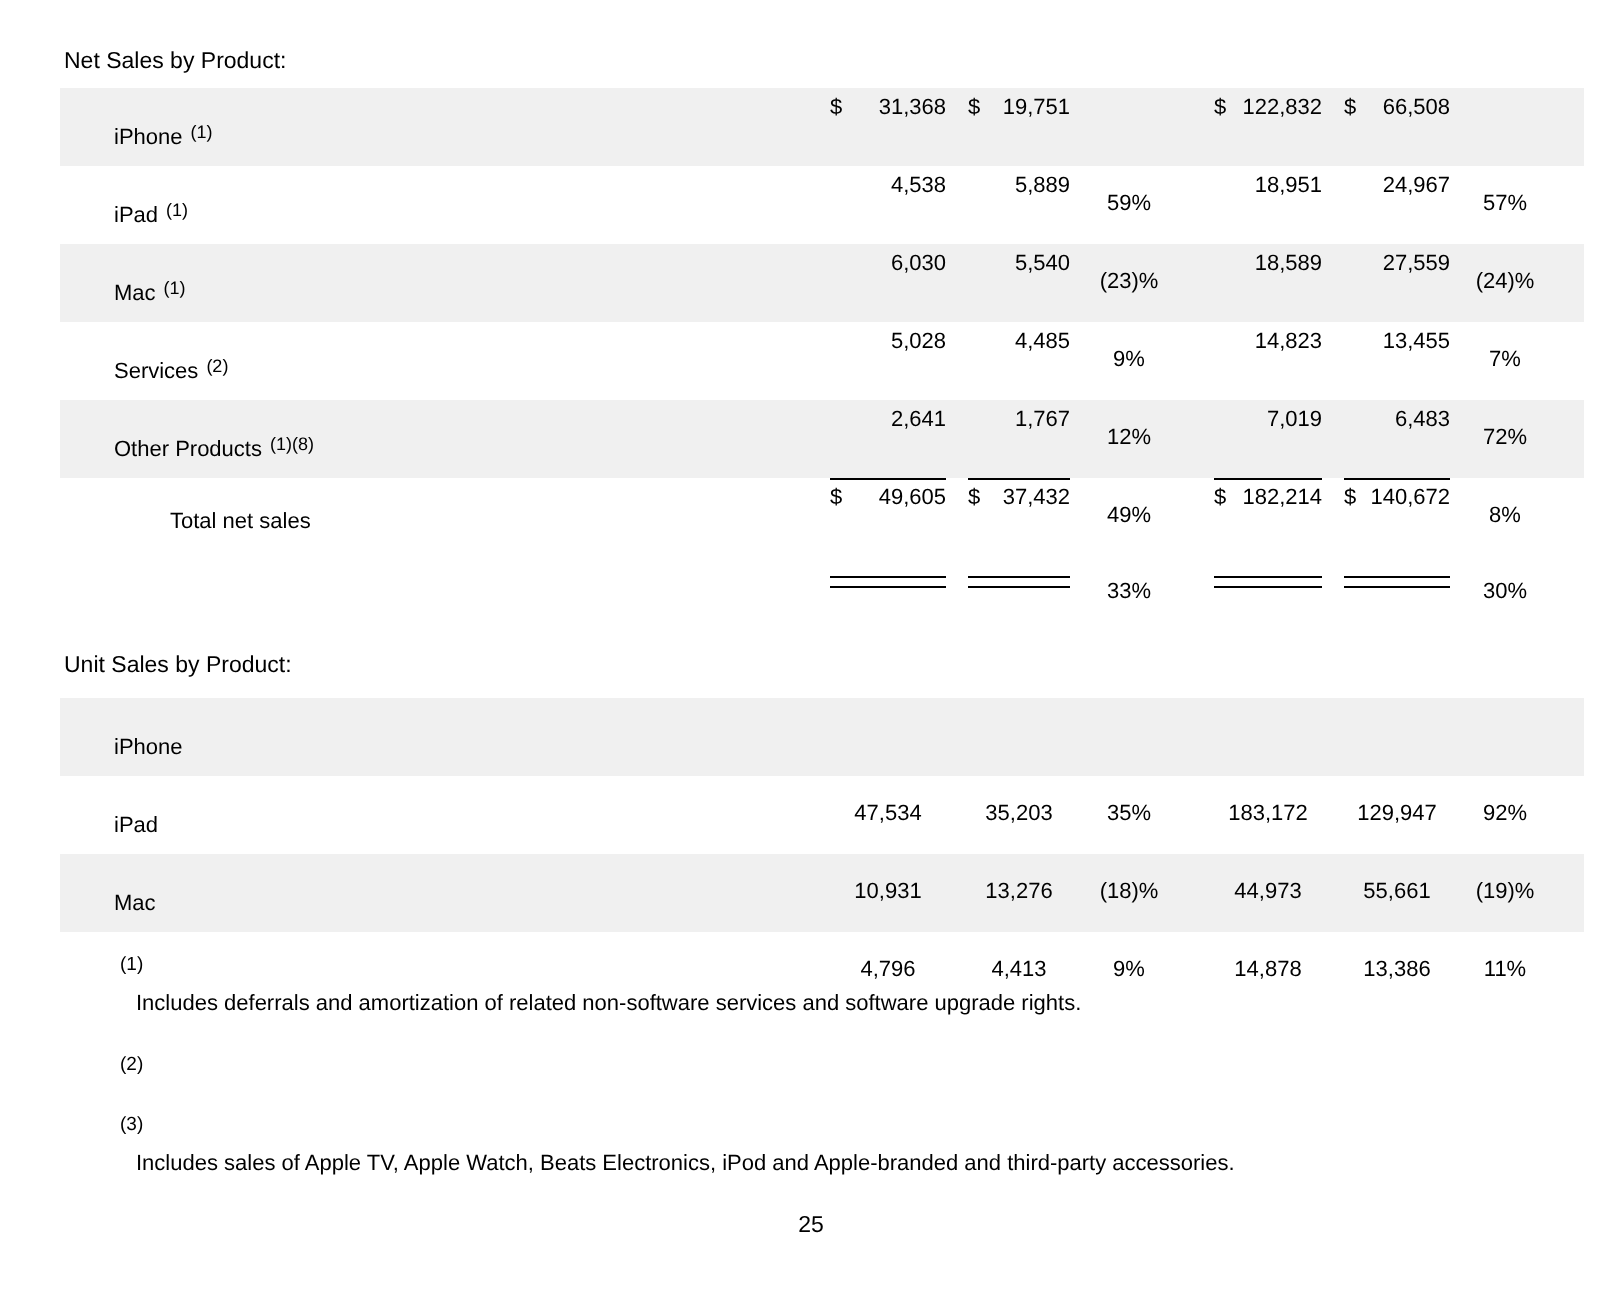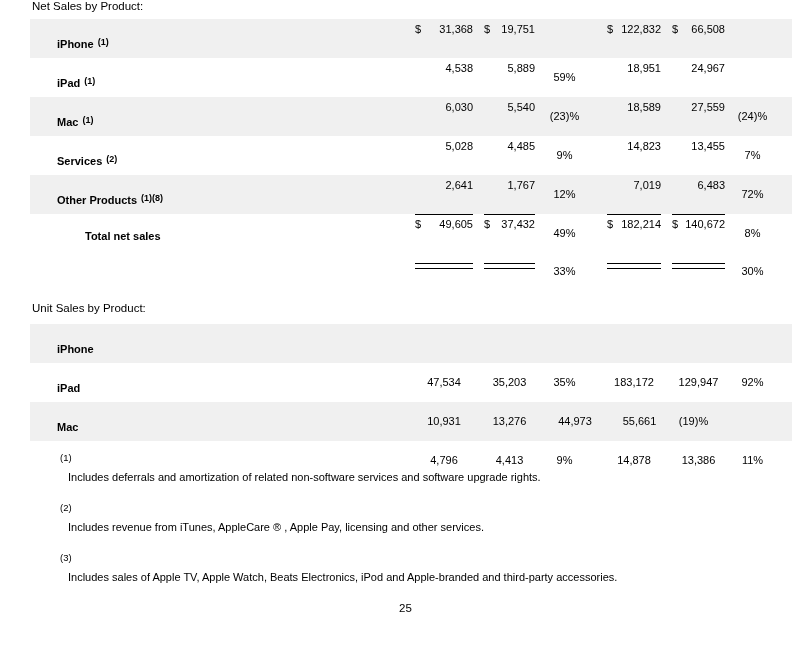--- a/index.html
+++ b/index.html
@@ -10,29 +10,29 @@
     font-family: "Liberation Sans", sans-serif;
     font-size: 11px;
     overflow: hidden;
   }
   .heading {
     margin-left: 32px;
     font-size: 11.5px;
     line-height: 13px;
     white-space: nowrap;
   }
-  #ns-heading { margin-bottom: 6px; }
+  #ns-heading { margin-top: 25px; margin-bottom: 6px; }
   #us-heading { margin-top: 10px; margin-bottom: 9px; }
 
   .table { margin-left: 30px; width: 762px; }
   .trow { display: flex; height: 39px; align-items: stretch; }
   .trow.striped { background: #f0f0f0; }
 
   .cell { box-sizing: border-box; padding-top: 4px; white-space: nowrap; line-height: 13px; }
-  .lbl  { width: 385px; padding-top: 19px; padding-left: 27px; font-weight: bold; }
+  .lbl  { width: 385px; padding-top: 19px; padding-left: 27px; }
   .c1 { width: 58px; }
   .c2 { width: 51px; }
   .c3 { width: 54px; }
   .c4 { width: 53px; }
   .p1 { width: 59px; }
   .p2 { width: 55px; }
   .g1 { width: 11px; }
   .g2 { width: 13px; }
   .g3 { width: 11px; }
 
@@ -84,20 +84,21 @@
     <div class="cell g2"></div>
     <div class="cell curr c3">
         <span>$</span>
         <span>122,832</span>
       </div>
     <div class="cell g3"></div>
     <div class="cell curr c4">
         <span>$</span>
         <span>66,508</span>
       </div>
+    <div class="cell num p2">57%</div>
   </div>
 
   <div class="trow">
     <div class="cell lbl"><span>iPad</span><span class="note">(1)</span></div>
     <div class="cell curr c1">
         <span></span>
         <span>4,538</span>
       </div>
     <div class="cell g1"></div>
     <div class="cell curr c2">
@@ -256,20 +257,21 @@
     <div class="cell g3"></div>
     <div class="cell num c4">129,947</div>
     <div class="cell num p2">92%</div>
   </div>
 
   <div class="trow">
     <div class="cell lbl"><span>iPad</span></div>
     <div class="cell num c1">10,931</div>
     <div class="cell g1"></div>
     <div class="cell num c2">13,276</div>
+    <div class="cell num p1">(18)%</div>
     <div class="cell g2"></div>
     <div class="cell num c3">44,973</div>
     <div class="cell g3"></div>
     <div class="cell num c4">55,661</div>
     <div class="cell num p2">(19)%</div>
   </div>
 
   <div class="trow striped">
     <div class="cell lbl"><span>Mac</span></div>
     <div class="cell num c1">4,796</div>
@@ -285,21 +287,20 @@
 
 </div>
 
 <div class="footnotes">
   <div class="fn">
     <div class="fn-marker">(1)</div>
     <div class="fn-text">Includes deferrals and amortization of related non-software services and software upgrade rights.</div>
   </div>
   <div class="fn">
     <div class="fn-marker">(2)</div>
-    <div class="fn-text">Includes revenue from iTunes, AppleCare ® , Apple Pay, licensing and other services.</div>
   </div>
   <div class="fn">
     <div class="fn-marker">(3)</div>
     <div class="fn-text">Includes sales of Apple TV, Apple Watch, Beats Electronics, iPod and Apple-branded and third-party accessories.</div>
   </div>
 </div>
 
 <div class="pagenum">25</div>
 
 </body></html>

